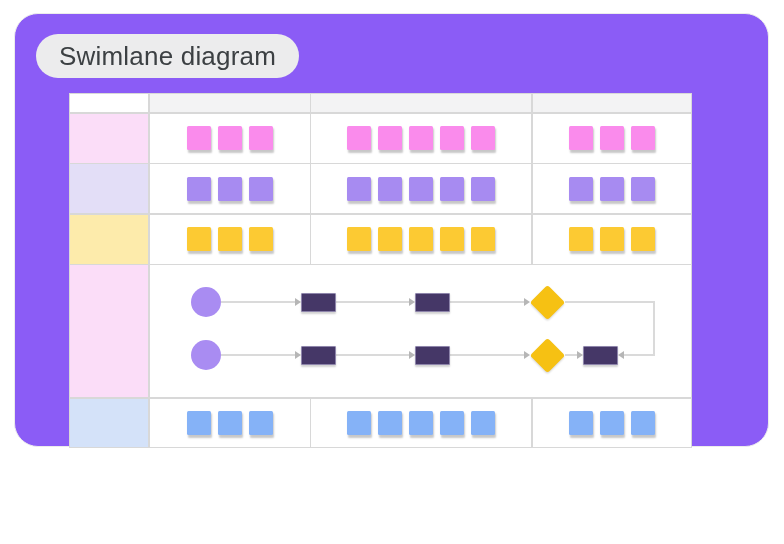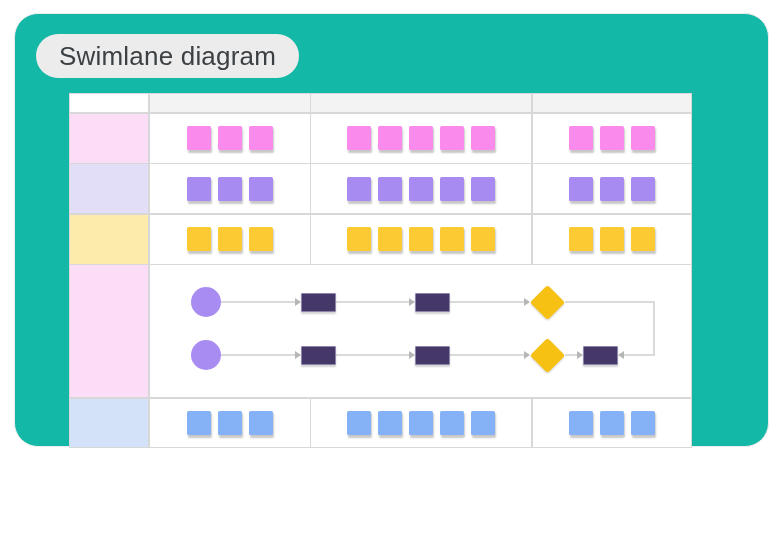--- a/index.html
+++ b/index.html
@@ -3,21 +3,21 @@
 <meta charset="utf-8">
 <style>
   html, body { margin:0; padding:0; background:#ffffff; }
   body {
     width:784px; height:544px; position:relative; overflow:hidden;
     border-radius:14px;
     font-family:"Liberation Sans", sans-serif;
   }
   .card {
     position:absolute; left:14px; top:13px; width:755px; height:434px;
-    background:#14b8a6; border:1px solid #ececec; border-radius:24px;
+    background:#8b5cf6; border:1px solid #ececec; border-radius:24px;
     box-sizing:border-box;
   }
   .pill {
     position:absolute; left:21px; top:20px; height:44px; padding:0 23px;
     background:#ececed; border-radius:22px;
     display:flex; align-items:center;
     font-size:26px; font-weight:500; color:#3c4043; letter-spacing:.2px;
     white-space:nowrap;
   }
   .table {

